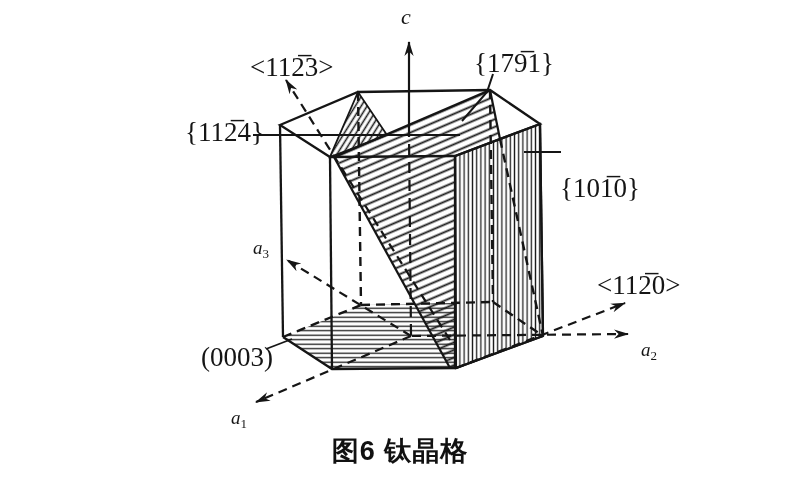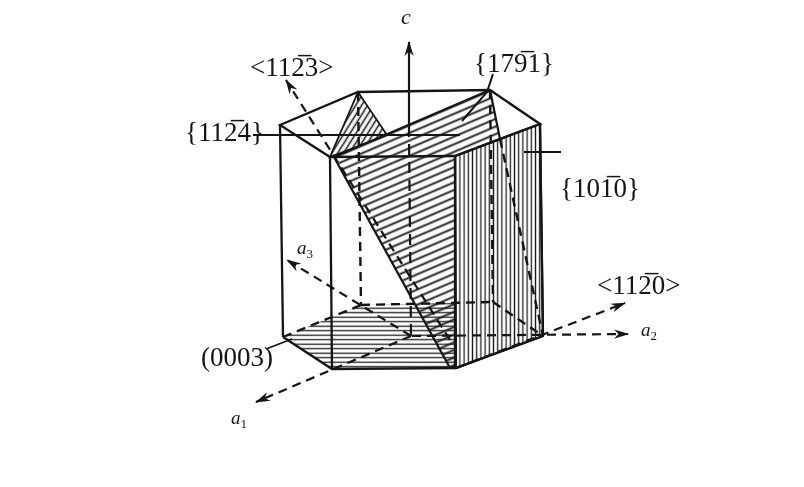--- a/index.html
+++ b/index.html
@@ -20,23 +20,23 @@
     white-space:nowrap;
     line-height:1;
   }
   .lbl .ital{font-style:italic;}
   .lbl sub{font-size:13px;line-height:1;vertical-align:-4px;}
   .lbl-c{left:401px;top:6px;font-style:italic;font-size:22px;}
   .lbl-d1123{left:250px;top:54px;}
   .lbl-p1011{left:474px;top:50px;}
   .lbl-p1122{left:185px;top:119px;}
   .lbl-p1010{left:560px;top:139px;margin-top:36px;}
-  .lbl-a3{left:253px;top:238px;font-size:19px;margin-left:44px;}
+  .lbl-a3{left:253px;top:238px;font-size:19px;}
   .lbl-d1120{left:597px;top:272px;font-family:Liberation Serif, serif;}
-  .lbl-a2{left:641px;top:320px;font-size:19px;}
+  .lbl-a2{left:641px;top:340px;font-size:19px;}
   .lbl-p0002{left:201px;top:344px;}
   .lbl-a1{left:231px;top:408px;font-size:19px;}
   .caption{
     position:absolute;left:280px;top:433px;width:240px;
     text-align:center;
     font-family:"Liberation Sans", sans-serif;
     font-weight:700;
     font-size:27px;
     color:#111;
     letter-spacing:1px;
@@ -135,13 +135,14 @@
   <div class="lbl lbl-a3"><span class="ital">a</span><sub>3</sub></div>
 
   <div class="lbl lbl-d1120">&lt;112̅0&gt;</div>
 
   <div class="lbl lbl-a2"><span class="ital">a</span><sub>2</sub></div>
 
   <div class="lbl lbl-p0002">(0003)</div>
 
   <div class="lbl lbl-a1"><span class="ital">a</span><sub>1</sub></div>
 
+  <div class="caption">图6 钛晶格</div>
 </div>
 
 </body></html>

